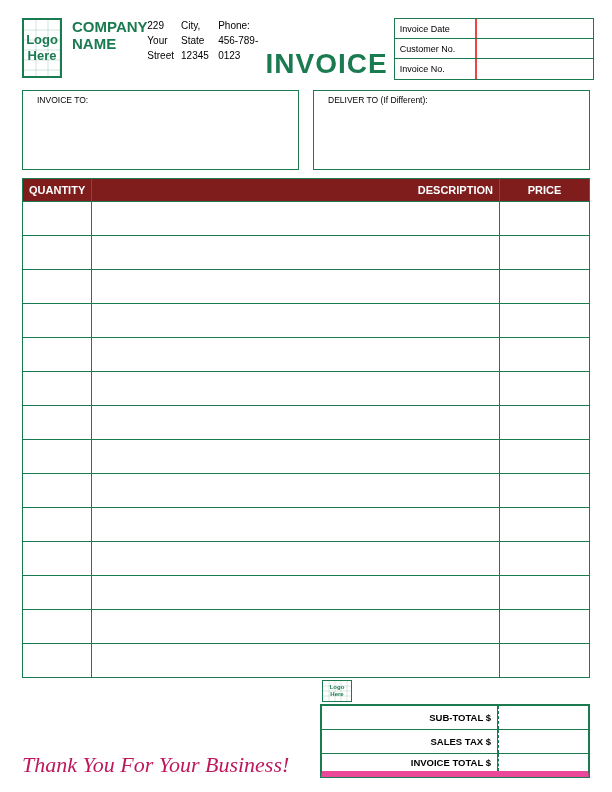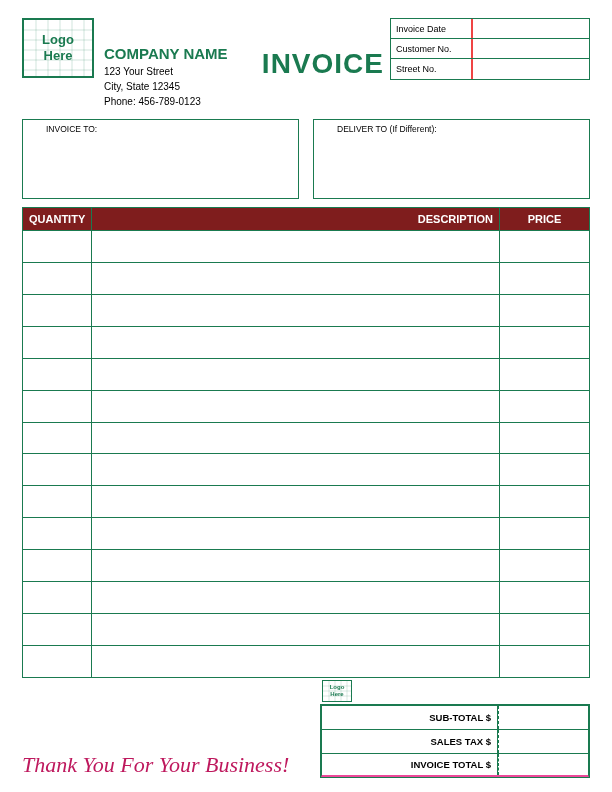--- a/index.html
+++ b/index.html
@@ -71,23 +71,22 @@
     .logo-word {
       font-size: 13px;
       font-weight: bold;
       color: #1a7a50;
       display: block;
       line-height: 1.2;
     }
 
     .company-info {
       display: flex;
-      flex-direction: column;
+      flex-direction: row;
       justify-content: center;
-      margin-top: 27px;
     }
 
     .company-name {
       font-size: 15px;
       font-weight: bold;
       color: #1a7a50;
       margin-bottom: 2px;
     }
 
     .company-detail {
@@ -143,21 +142,21 @@
     .address-section {
       display: flex;
       gap: 14px;
       margin-bottom: 8px;
     }
 
     .address-box {
       flex: 1;
       border: 1px solid #1a7a50;
       height: 80px;
-      padding: 4px 23px;
+      padding: 4px 14px;
     }
 
     .address-label {
       font-size: 8.5px;
       color: #000;
       margin-bottom: 2px;
     }
 
     
     .items-table {
@@ -260,21 +259,21 @@
     }
 
     .total-row {
       display: flex;
       border: 1px solid #1a7a50;
       border-bottom: none;
       height: 24px;
     }
 
     .total-row:last-child {
-      border-bottom: 2px solid #ec4899;
+      border-bottom: 6px solid #ec4899;
     }
 
     .total-label {
       font-size: 9.5px;
       font-weight: bold;
       color: #000;
       padding: 3px 6px;
       text-align: left;
       flex: 1;
       display: flex;
@@ -313,39 +312,39 @@
           <line x1="48" y1="0" x2="48" y2="60"></line>
           <line x1="60" y1="0" x2="60" y2="60"></line>
         </svg>
         <div class="logo-text-container">
           <span class="logo-word">Logo</span>
           <span class="logo-word">Here</span>
         </div>
       </div>
       <div class="company-info">
         <div class="company-name">COMPANY NAME</div>
-        <div class="company-detail">123 Your Street</div>
+        <div class="company-detail">229 Your Street</div>
         <div class="company-detail">City, State 12345</div>
         <div class="company-detail">Phone: 456-789-0123</div>
       </div>
     </div>
 
     <div class="header-right">
       <div class="invoice-title">INVOICE</div>
       <div class="invoice-fields">
         <div class="invoice-field-row">
           <div class="invoice-field-label">Invoice Date</div>
           <div class="invoice-field-value"></div>
         </div>
         <div class="invoice-field-row">
           <div class="invoice-field-label">Customer No.</div>
           <div class="invoice-field-value"></div>
         </div>
         <div class="invoice-field-row">
-          <div class="invoice-field-label">Street No.</div>
+          <div class="invoice-field-label">Invoice No.</div>
           <div class="invoice-field-value"></div>
         </div>
       </div>
     </div>
   </div>
 
   <div class="address-section">
     <div class="address-box">
       <div class="address-label">INVOICE TO:</div>
     </div>

